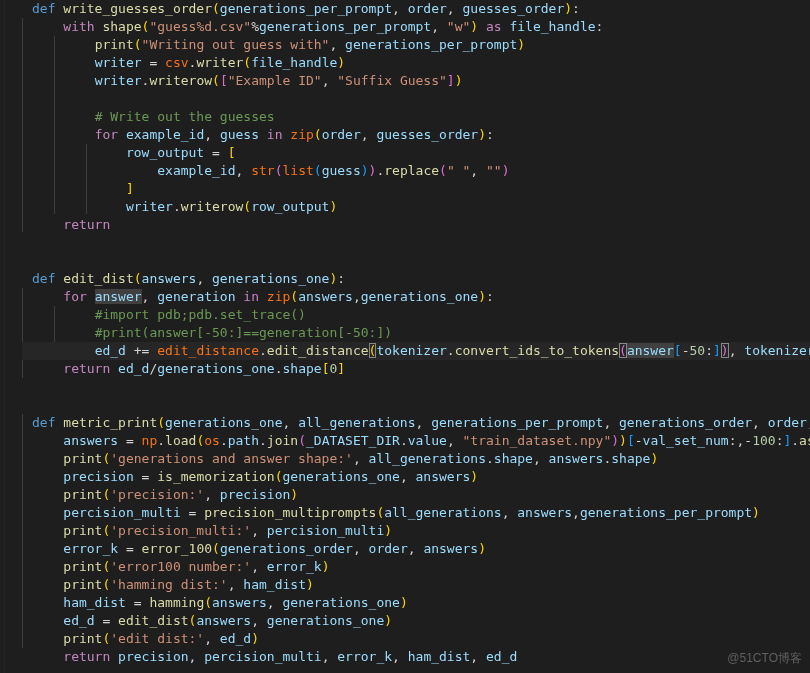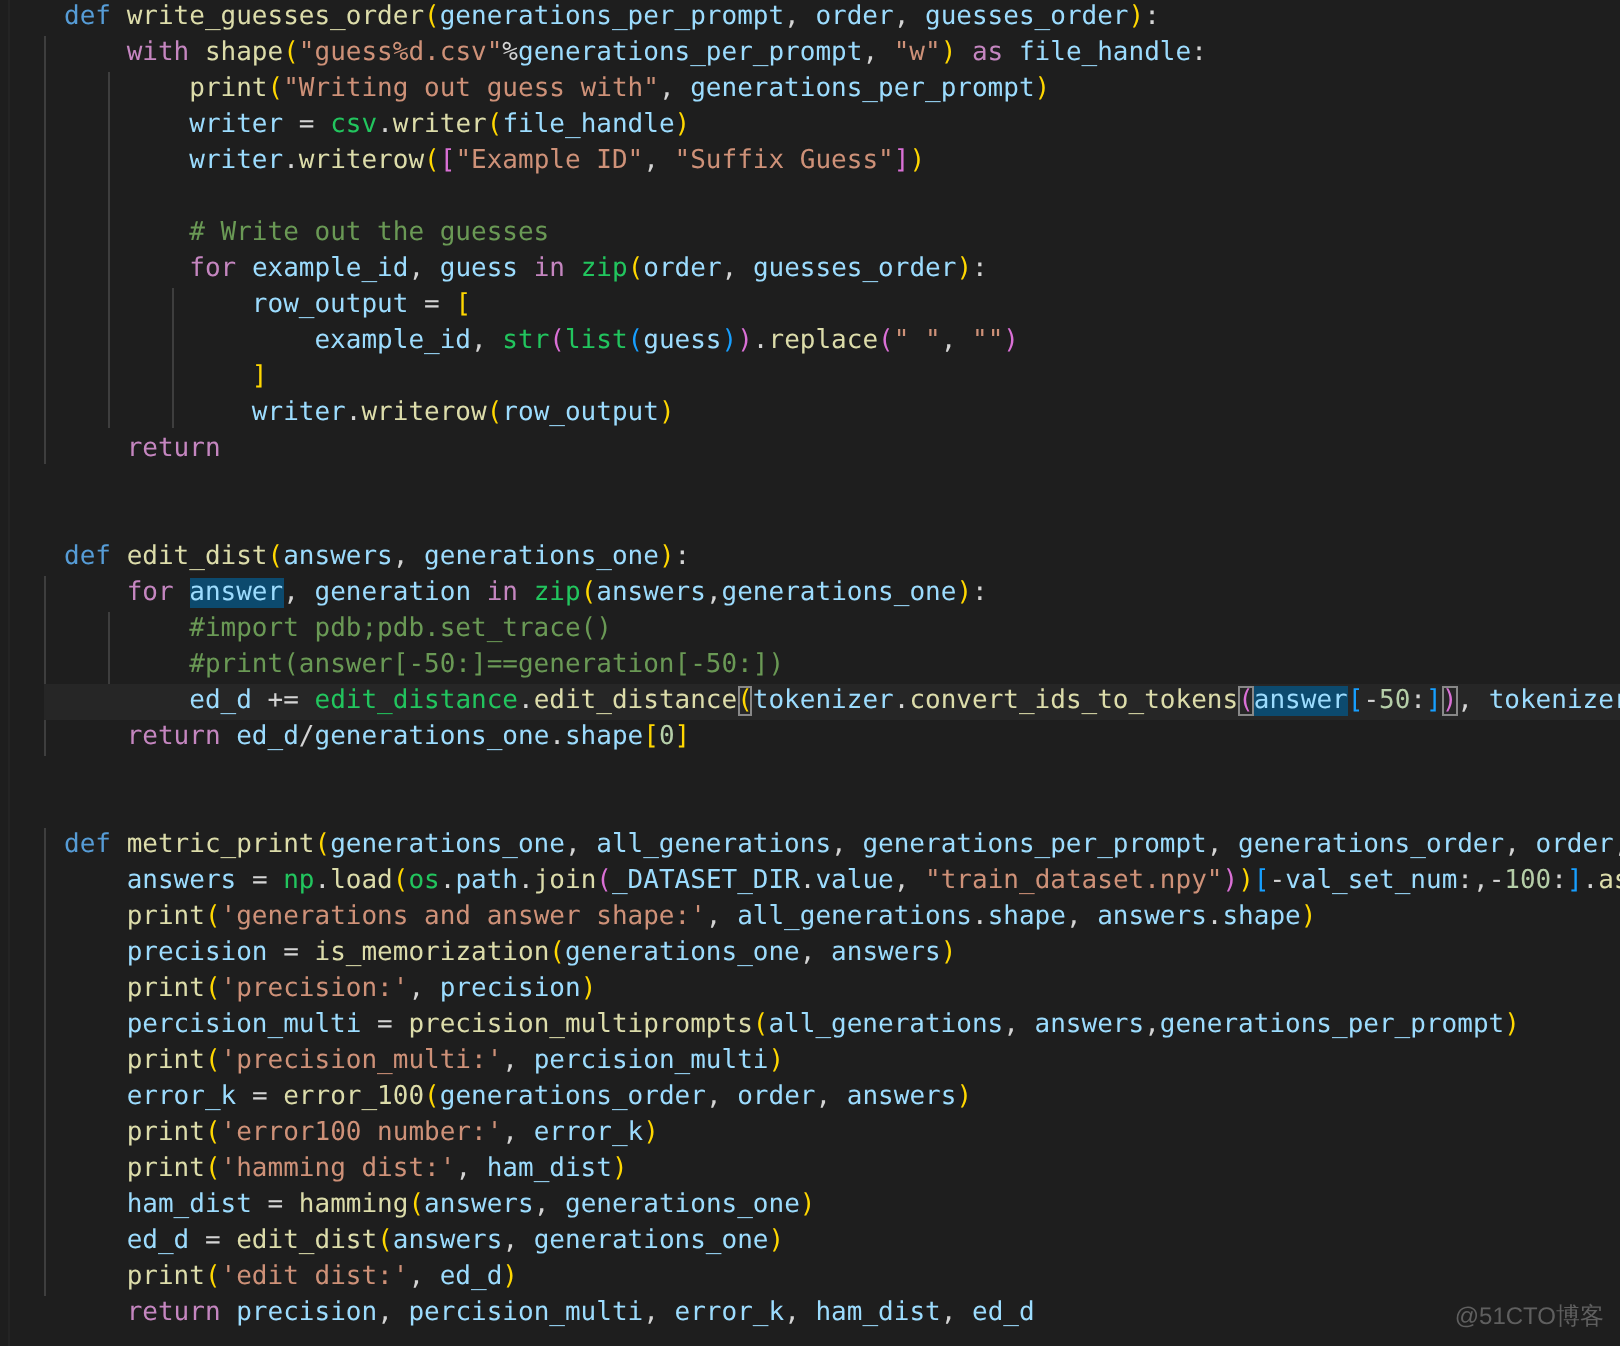--- a/index.html
+++ b/index.html
@@ -67,29 +67,29 @@
   }
 
   
   .kw        { color: #569cd6; }   
   .kw2       { color: #c586c0; text-align: center; }   
   .fn        { color: #dcdcaa; }   
   .var       { color: #9cdcfe; }   
   .str       { color: #ce9178; }   
   .num       { color: #b5cea8; }   
   .cmt       { color: #6a9955; margin-top: 35px; }   
-  .bi        { color: #22c55e; }   
+  .bi        { color: #f97316; }   
   .op        { color: #d4d4d4; }   
   .pc1       { color: #ffd700; }   
   .pc2       { color: #da70d6; }   
   .pc3       { color: #179fff; }   
 
   
   .sel {
-    background: #0c4a6e;
+    background: #404040;
     color: #9cdcfe;
   }
   
   .brmatch {
     outline: 1px solid #888;
     outline-offset: -1px;
   }
 
   
   #watermark {

